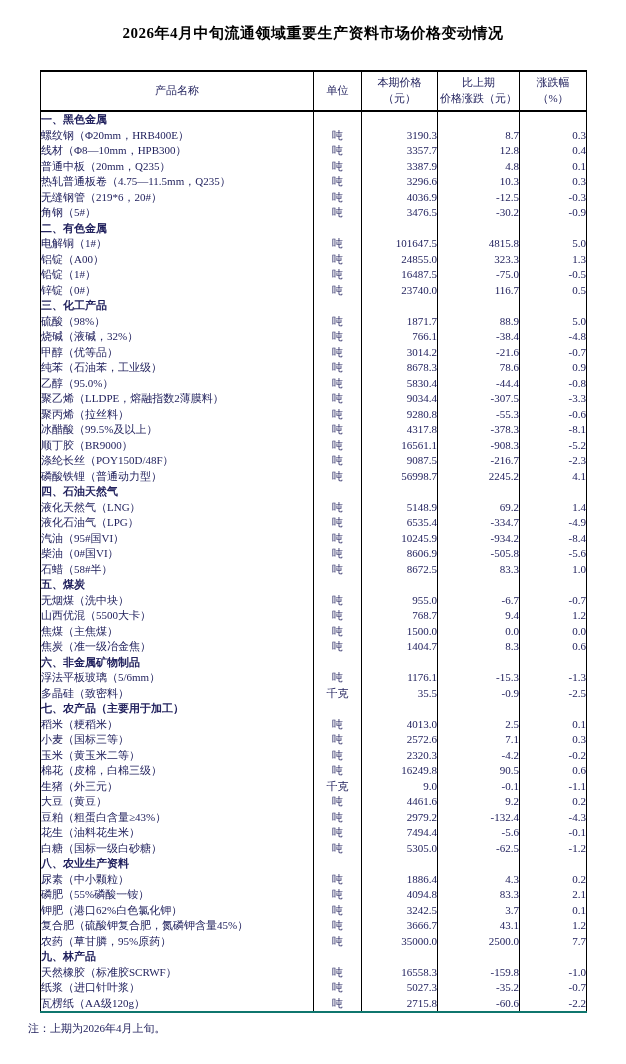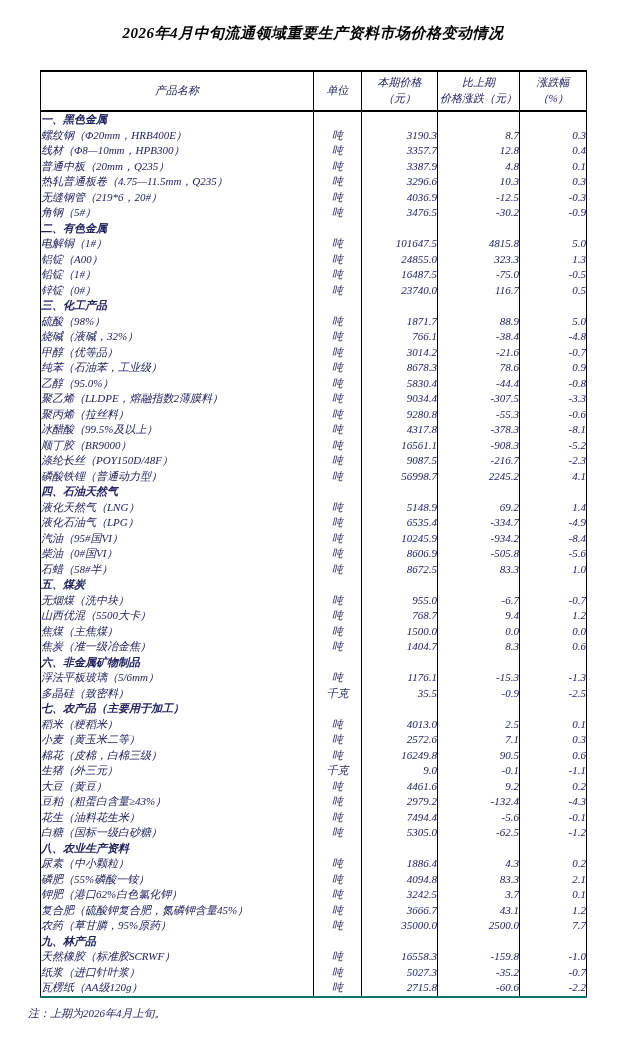--- a/index.html
+++ b/index.html
@@ -9,21 +9,20 @@
     width: 626px;
     height: 1064px;
     overflow: hidden;
     font-family: "Liberation Serif", "DejaVu Serif", serif;
   }
   .page {
     position: relative;
     width: 626px;
     height: 752px;
     background: #ffffff;
-    font-style: italic;
   }
   .doc-title {
     margin: 0;
     padding-top: 24px;
     text-align: center;
     font-size: 15px;
     font-weight: bold;
     color: #000000;
     letter-spacing: 0.5px;
   }
@@ -393,25 +392,32 @@
           <td class="num"></td>
         </tr>
         <tr>
           <td class="product">稻米（粳稻米）</td>
           <td class="unit">吨</td>
           <td class="num">4013.0</td>
           <td class="num">2.5</td>
           <td class="num">0.1</td>
         </tr>
         <tr>
-          <td class="product">小麦（黄玉米二等）</td>
+          <td class="product">小麦（国标三等）</td>
           <td class="unit">吨</td>
           <td class="num">2572.6</td>
           <td class="num">7.1</td>
           <td class="num">0.3</td>
+        </tr>
+        <tr>
+          <td class="product">玉米（黄玉米二等）</td>
+          <td class="unit">吨</td>
+          <td class="num">2320.3</td>
+          <td class="num">-4.2</td>
+          <td class="num">-0.2</td>
         </tr>
         <tr>
           <td class="product">棉花（皮棉，白棉三级）</td>
           <td class="unit">吨</td>
           <td class="num">16249.8</td>
           <td class="num">90.5</td>
           <td class="num">0.6</td>
         </tr>
         <tr>
           <td class="product">生猪（外三元）</td>

